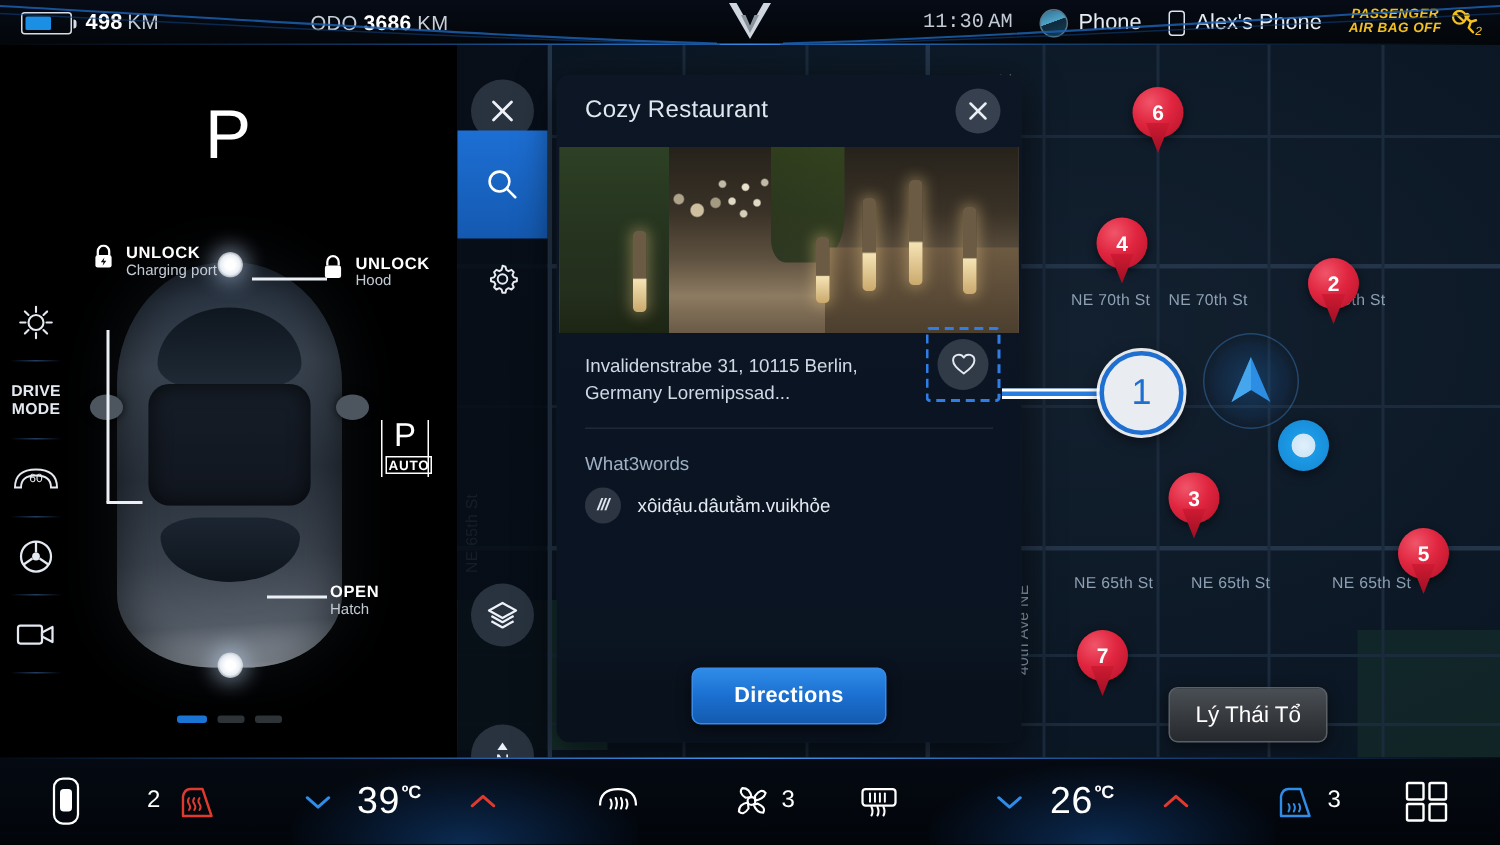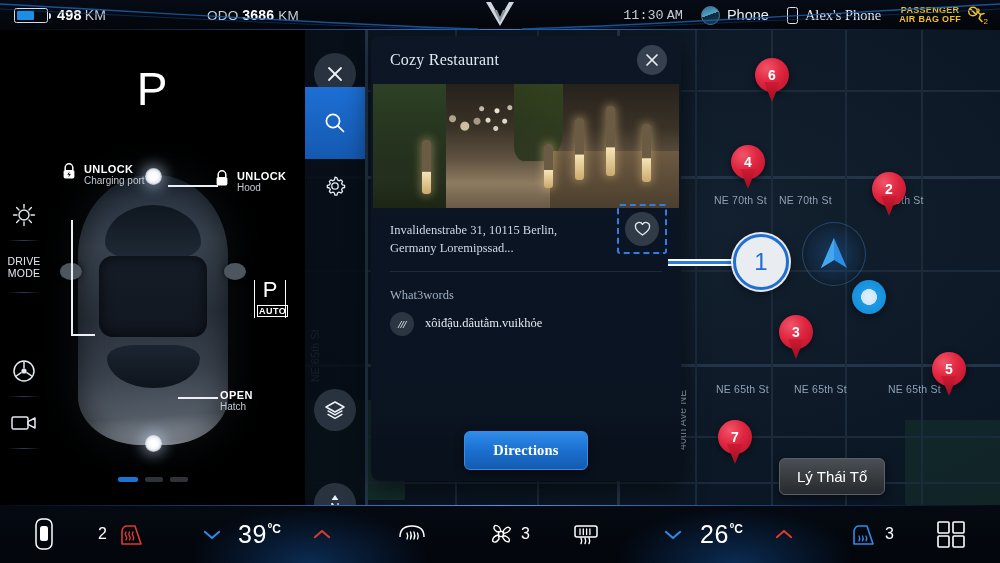--- a/index.html
+++ b/index.html
@@ -34,26 +34,26 @@
   .tb-odo b{ color:#fff; font-size:14px; }
   .tb-right { position:absolute; right:10px; display:flex; align-items:center; gap:18px; }
   .tb-time { font-size:14.5px; font-weight:bold;font-family:Liberation Mono, monospace; }
   .tb-time span{ font-weight:normal; font-size:13.5px; color:#c3cad4; margin-left:3px;}
   .tb-user { display:flex; align-items:center; gap:7px; font-size:14.5px; color:#e7ecf3;}
   .avatar-img{
     width:19px;height:19px;border-radius:50%;
     background:linear-gradient(160deg,#2f6f8f 0%, #4fa3c7 45%, #0f2a3c 46%, #163d52 100%);
     border:1px solid #57788c; flex:none;
   }
-  .tb-phone { display:flex; align-items:center; gap:7px; font-size:14.5px; color:#e7ecf3;font-family:Liberation Serif, serif;}
+  .tb-phone { display:flex; align-items:center; gap:7px; font-size:14.5px; color:#e7ecf3;}
   .phone-ico{ width:11px;height:17px;border:1.4px solid #dfe5ee;border-radius:2.5px;flex:none;}
   .airbag { text-align:center; line-height:1.05; }
   .airbag div{ color:#f2c021; font-size:9px; font-weight:bold; letter-spacing:.3px; }
   .airbag-ico{ width:24px;height:20px; flex:none; }
-  .tb-airbag-wrap{ display:flex; align-items:center; gap:5px; }
+  .tb-airbag-wrap{ display:flex; align-items:flex-start; gap:5px;font-style:italic; }
 
   
   #vlogo { position:absolute; left:0; right:0; top:0; height:30px; pointer-events:none; z-index:41;}
   
   #carpanel {
     position:absolute; left:0; top:30px; width:305px; height:475px;
     background:#000; overflow:hidden;
   }
   .p-letter{
     position:absolute; left:0; right:0; top:32px; text-align:center;
@@ -64,21 +64,21 @@
   }
   .rail-item{
     position:absolute; left:0; width:48px; height:50px;
     display:flex; flex-direction:column; align-items:center; justify-content:center;
     color:#e4e9f1;
   }
   .rail-item:after{
     content:""; position:absolute; bottom:-1px; left:7px; width:34px; height:1px;
     background:linear-gradient(90deg,rgba(50,90,150,0),rgba(70,120,190,.5),rgba(50,90,150,0));
   }
-  .rail-text{ font-size:10.5px; font-weight:normal; line-height:12px; text-align:center; letter-spacing:.2px;}
+  .rail-text{ font-size:10.5px; font-weight:bold; line-height:12px; text-align:center; letter-spacing:.2px;}
 
   .car-body{
     position:absolute; left:78px; top:145px; width:150px; height:270px;
   }
   .car-shape{
     position:absolute; inset:0;
     background:linear-gradient(176deg,#1b2430 0%, #2b3644 10%, #39434f 26%, #2a323d 52%, #3a424d 72%, #555d68 88%, #9aa2ac 97%, #cfd4da 100%);
     border-radius:48% 48% 42% 42%/30% 30% 18% 18%;
     box-shadow:0 0 40px 6px rgba(90,120,160,.10), inset 0 0 30px rgba(0,0,0,.6);
   }
@@ -203,25 +203,24 @@
     background:rgba(45,55,68,.9); display:flex; align-items:center; justify-content:center;
   }
   .nbsel{
     position:absolute; left:0; width:60px; height:72px;
     background:linear-gradient(180deg,#1d6fd4,#1459b0);
     display:flex; align-items:center; justify-content:center;
   }
 
   
   #card{
-    position:absolute; left:371px; top:36px; width:310px; height:445px; z-index:38;
+    position:absolute; left:371px; top:50px; width:310px; height:445px; z-index:38;
     background:linear-gradient(180deg,#0c1624 0%, #0b1422 55%, #0a1320 100%);
     border-radius:9px; overflow:hidden;
     box-shadow:0 8px 26px rgba(0,0,0,.6);
-    font-family:Liberation Serif, serif;
   }
   .card-head{ position:relative; height:48px; display:flex; align-items:center; }
   .card-title{ font-size:16px; color:#dfe7f1; padding-left:19px; letter-spacing:.2px; }
   .card-x{
     position:absolute; right:14px; top:9px; width:30px; height:30px; border-radius:50%;
     background:rgba(62,72,86,.85); display:flex; align-items:center; justify-content:center;
   }
   .card-photo{
     position:relative; height:124px; margin:0 2px;
     background:
@@ -447,20 +446,26 @@
           <line x1="5.6" y1="5.6" x2="8" y2="8"></line>
             <line x1="18" y1="18" x2="20.4" y2="20.4"></line>
           <line x1="20.4" y1="5.6" x2="18" y2="8"></line>
             <line x1="8" y1="18" x2="5.6" y2="20.4"></line>
         </g>
       </svg>
     </div>
     <div class="rail-item" style="top:212px;">
       <div class="rail-text">DRIVE MODE</div>
     </div>
+    <div class="rail-item" style="top:264px;">
+      <svg width="34" height="22" viewBox="0 0 34 22">
+        <path d="M3 17 Q3 5 17 5 Q31 5 31 17 L27 17 Q27 9 17 9 Q7 9 7 17 Z" fill="none" stroke="#e4e9f1" stroke-width="1.3"></path>
+        <text x="17" y="13" font-size="8" fill="#e4e9f1" text-anchor="middle" font-family="Liberation Sans, sans-serif">60</text>
+      </svg>
+    </div>
     <div class="rail-item" style="top:316px;">
       <svg width="26" height="26" viewBox="0 0 26 26">
         <circle cx="13" cy="13" r="10" fill="none" stroke="#e4e9f1" stroke-width="1.5"></circle>
         <circle cx="13" cy="13" r="2.6" fill="#e4e9f1"></circle>
         <line x1="13" y1="10.4" x2="13" y2="3.2" stroke="#e4e9f1" stroke-width="1.5"></line>
         <line x1="10.6" y1="14.3" x2="4.5" y2="18.5" stroke="#e4e9f1" stroke-width="1.5"></line>
         <line x1="15.4" y1="14.3" x2="21.5" y2="18.5" stroke="#e4e9f1" stroke-width="1.5"></line>
       </svg>
     </div>
     <div class="rail-item" style="top:368px;">

